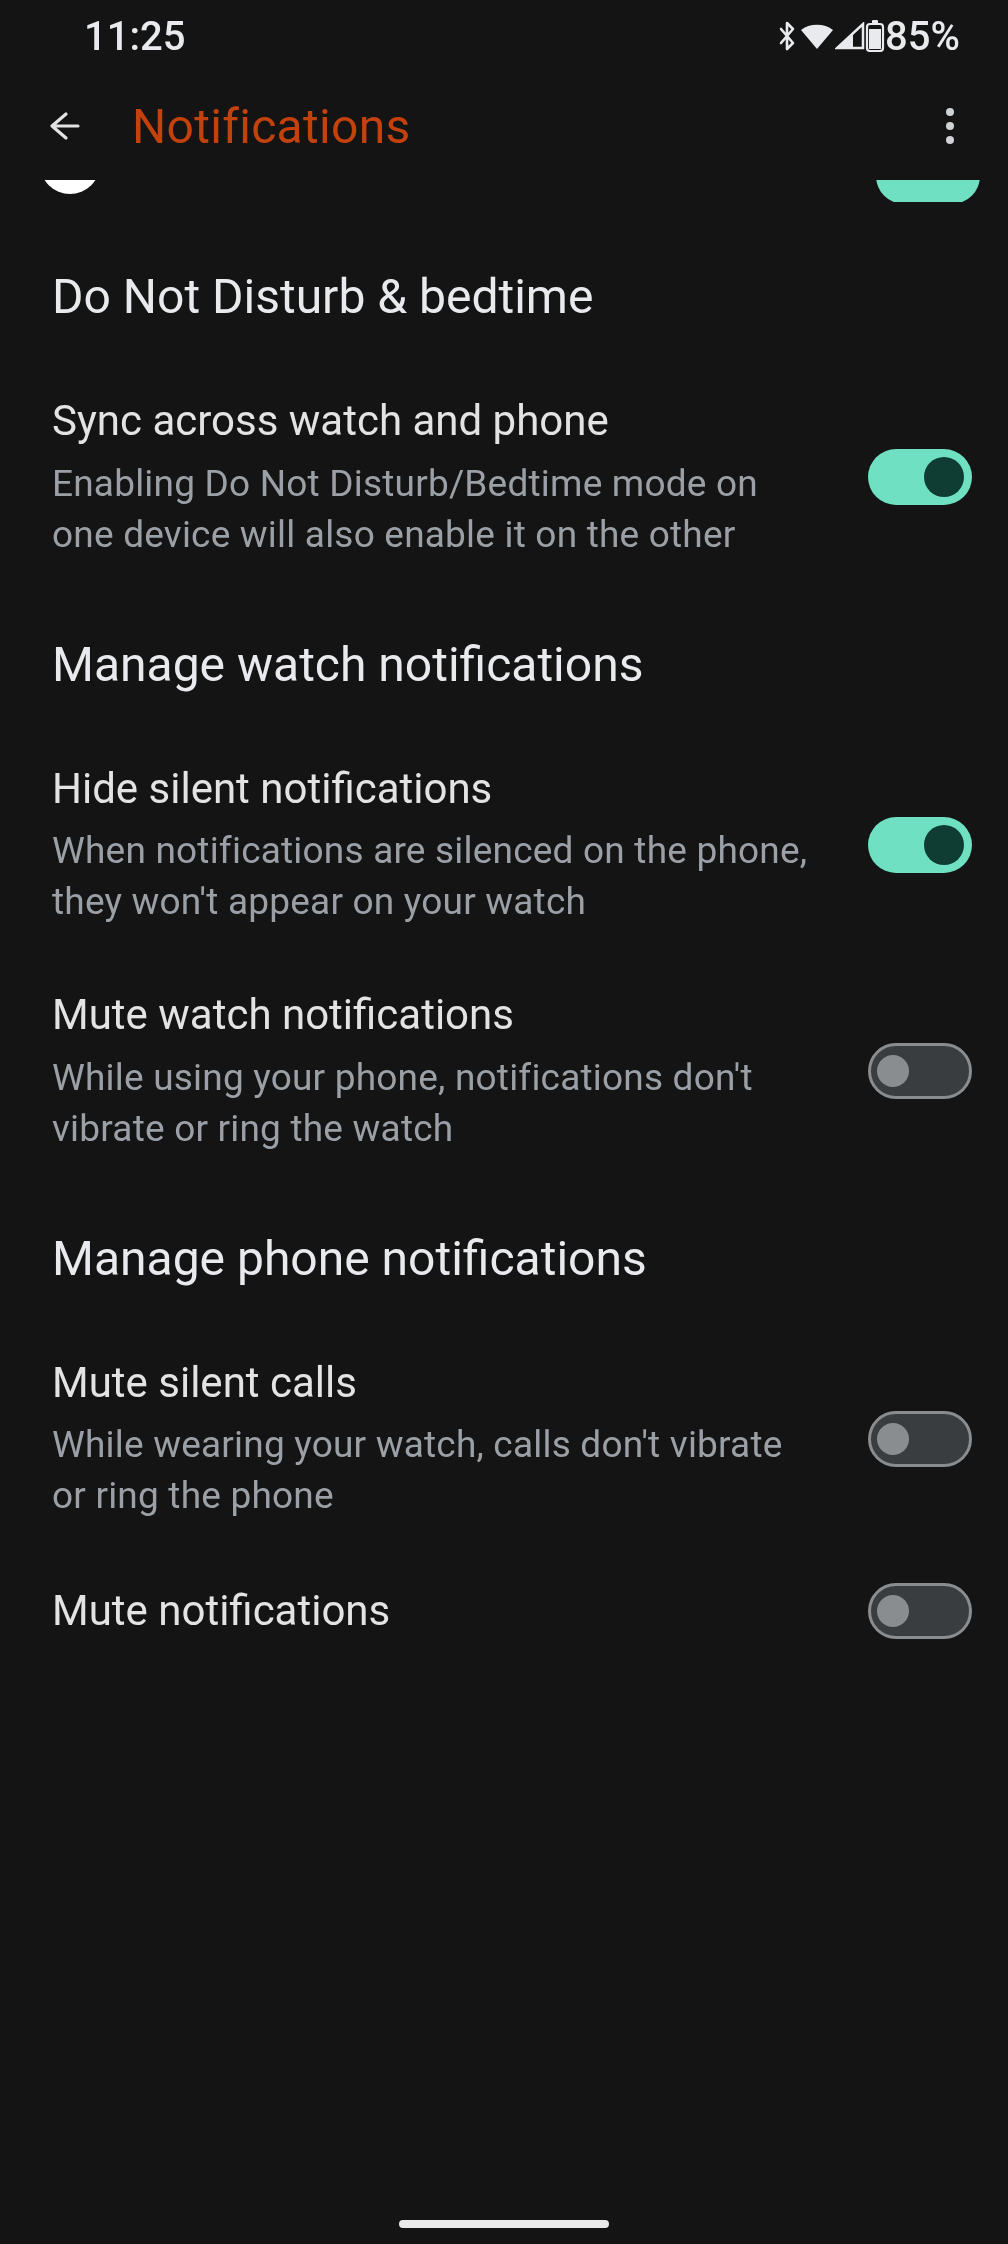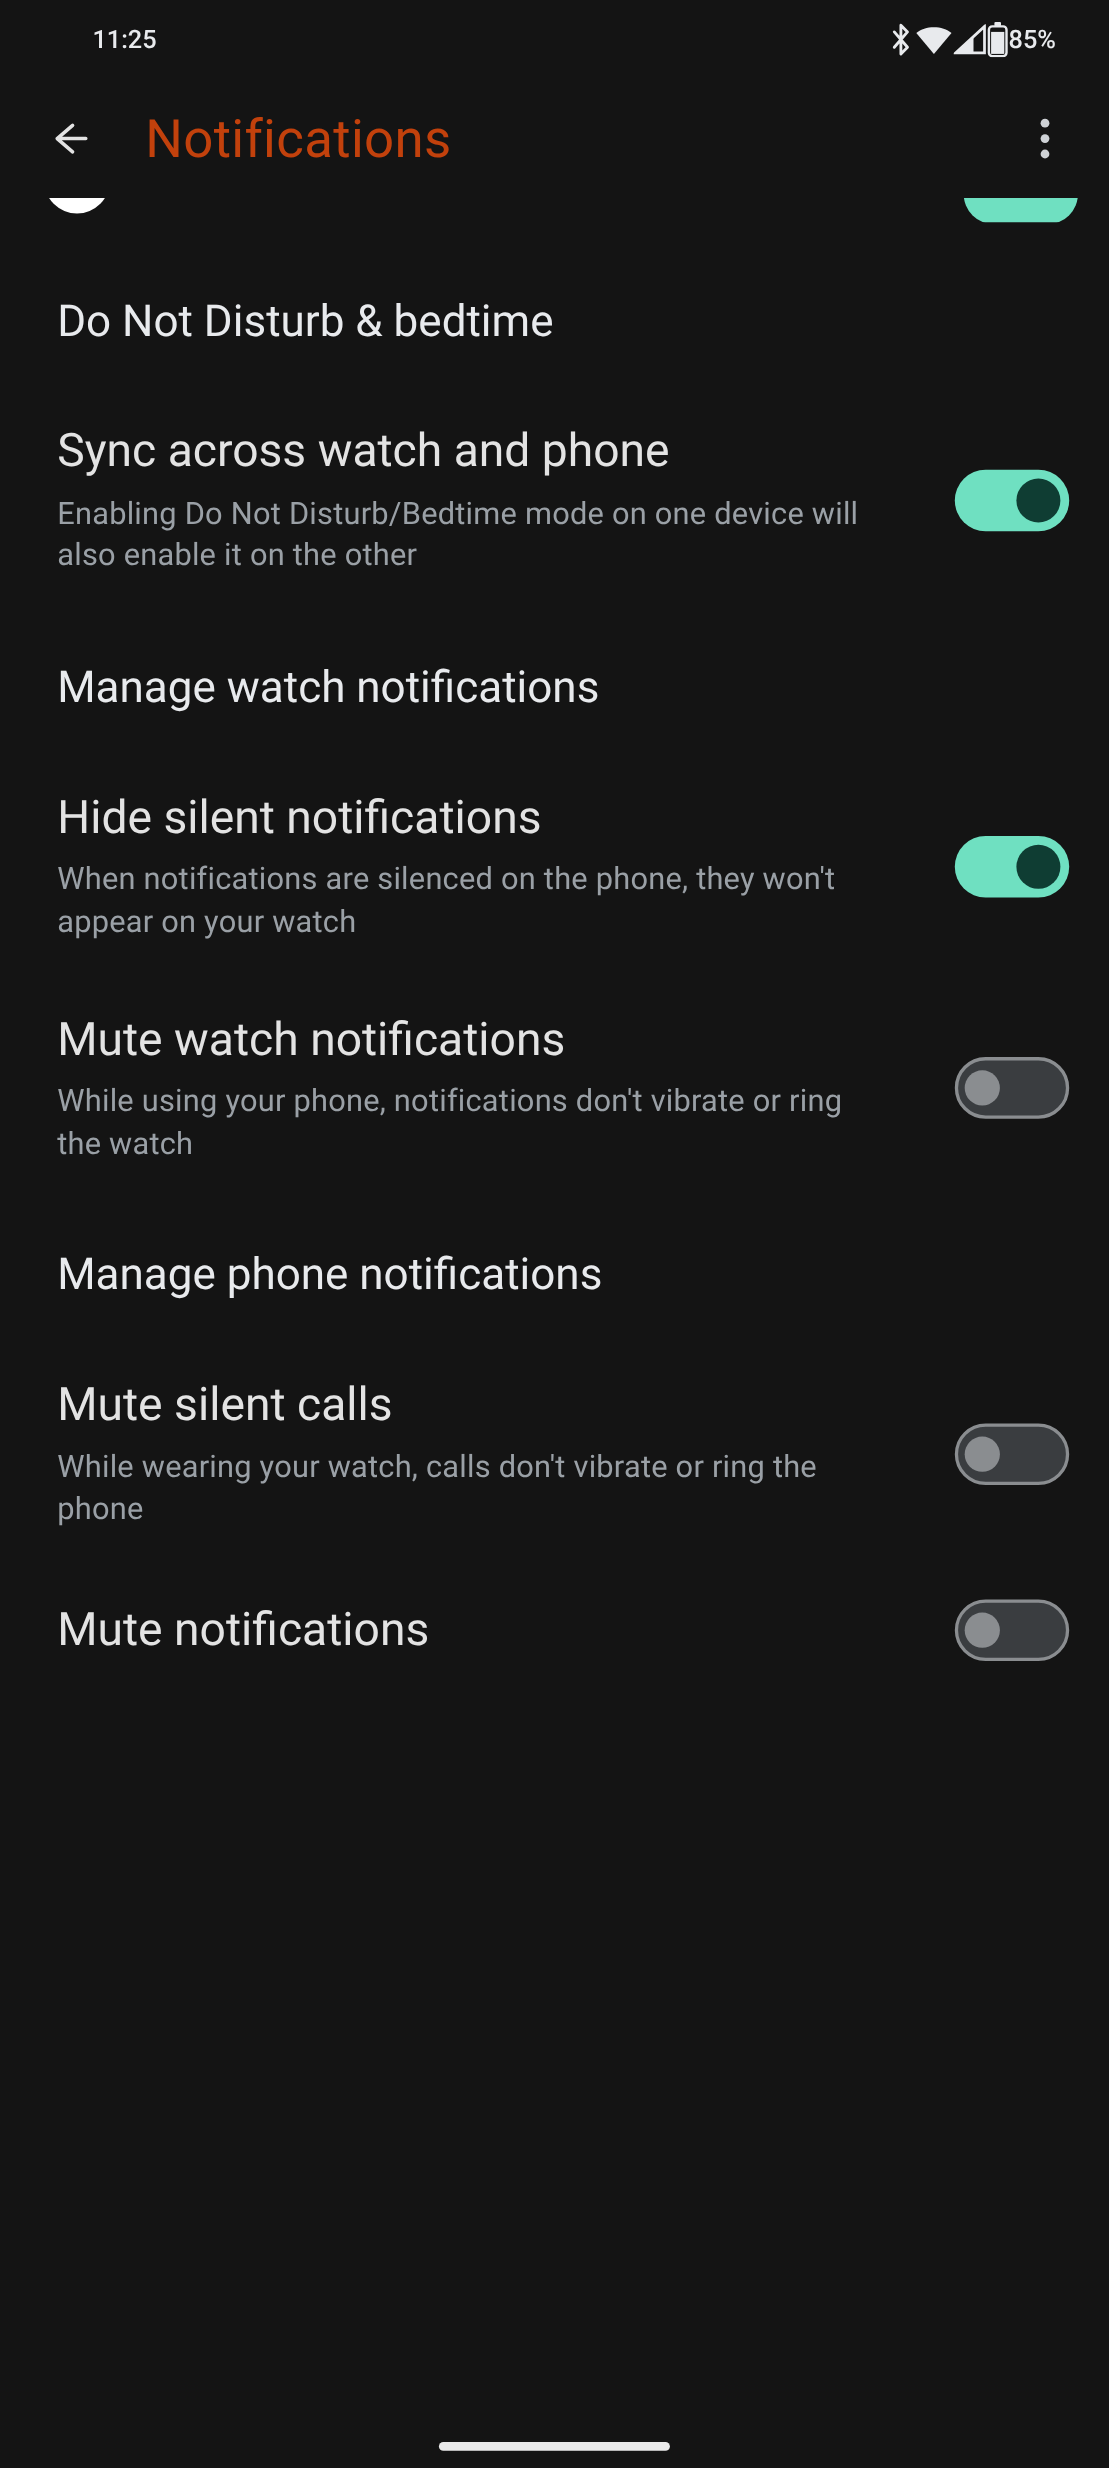--- a/index.html
+++ b/index.html
@@ -10,21 +10,21 @@
     color: #e3e3e3;
     font-family: Roboto, "Segoe UI", Arial, sans-serif;
     overflow: hidden;
   }
   .status-bar {
     height: 72px;
     display: flex;
     align-items: center;
     justify-content: space-between;
     padding: 0 48px 0 84px;
-    font-size: 23px;
+    font-size: 40px;
     font-weight: 500;
     color: #e8eaed;
   }
   .status-right { display: flex; align-items: center; }
   .status-right svg { display: block; }
   .app-bar {
     height: 108px;
     display: flex;
     align-items: center;
     padding: 0 30px 0 36px;
@@ -61,40 +61,40 @@
   }
   .peek .cut-toggle {
     position: absolute;
     right: 28px; top: -32px;
     width: 104px; height: 56px;
     border-radius: 28px;
     background: #6fe0c1;
   }
   .content { padding: 0 0 40px 0; }
   .section-title {
-    font-size: 40px;
+    font-size: 48px;
     font-weight: 400;
     color: #e8eaed;
     padding: 66px 52px 18px 52px;
   }
   .setting {
     display: flex;
     align-items: center;
     padding: 52px 36px 10px 52px;
     gap: 36px;
   }
   .setting .text { flex: 1; min-width: 0; }
   .setting .label {
     font-size: 42px;
     font-weight: 400;
     color: #e3e3e3;
     line-height: 1.25;
   }
   .setting .desc {
-    font-size: 28px;
+    font-size: 37px;
     color: #9aa0a6;
     line-height: 1.38;
     margin-top: 10px;
     letter-spacing: 0.2px;
     max-width: 760px;
   }
   .switch {
     position: relative;
     width: 104px; height: 56px;
     border-radius: 28px;

